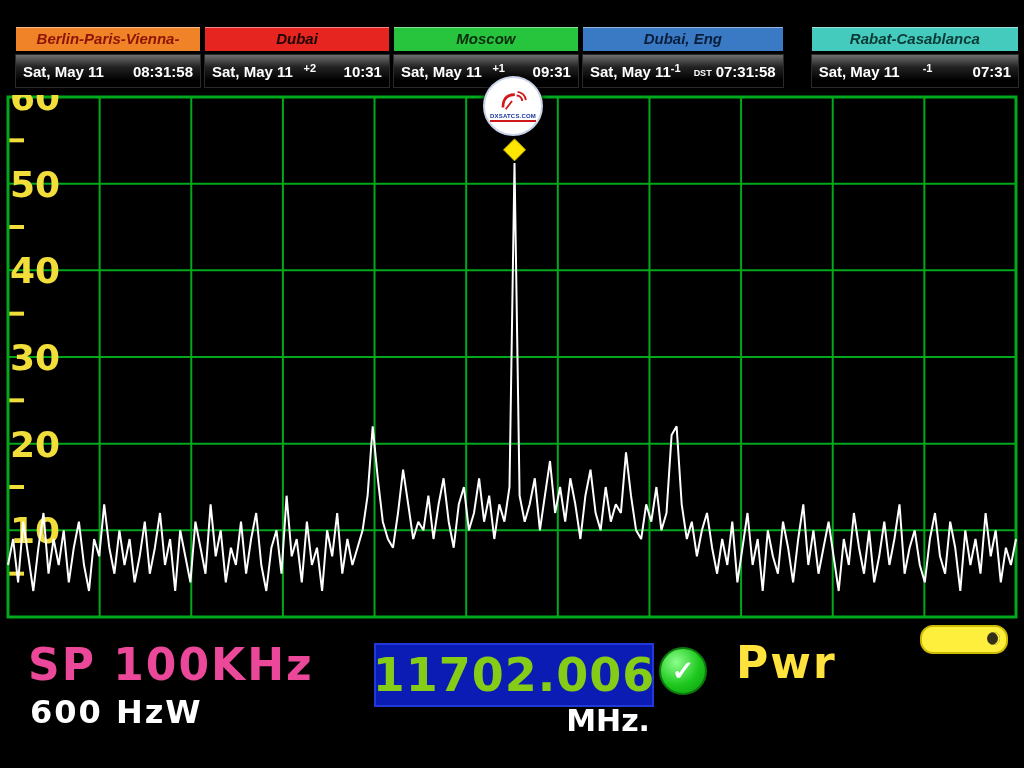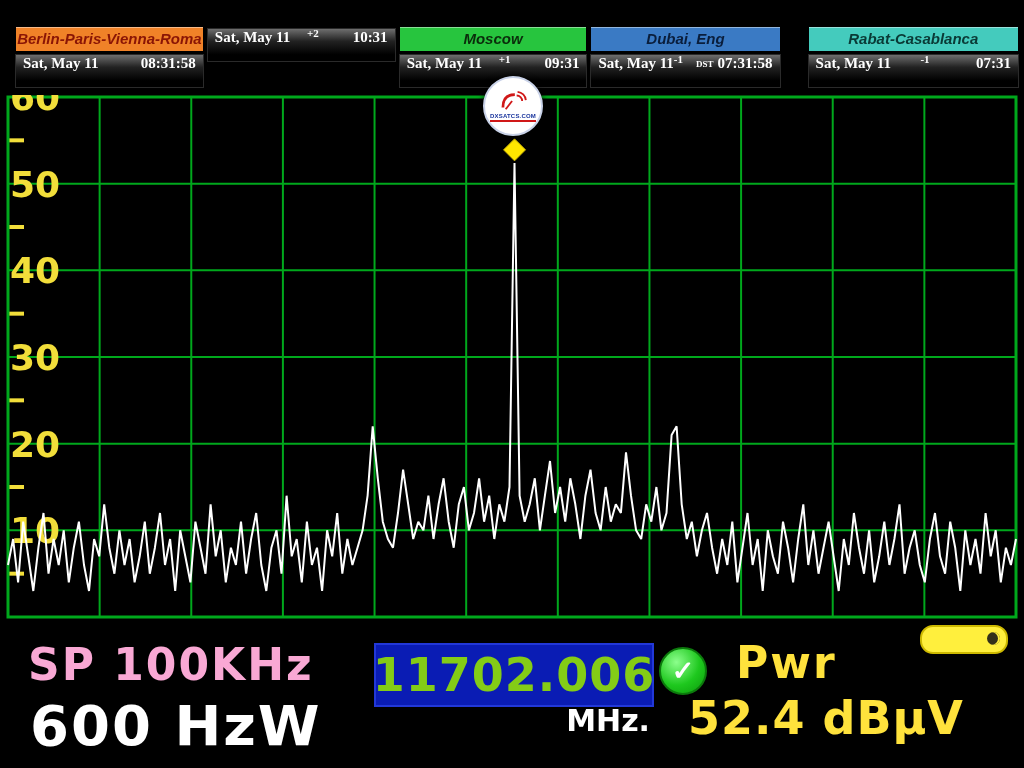--- a/index.html
+++ b/index.html
@@ -6,44 +6,44 @@
   #screen{position:relative;width:1024px;height:768px;background:#000;overflow:hidden;
           font-family:"Liberation Sans",sans-serif;}
 
   
   .clock-bar{position:absolute;top:26px;left:15px;right:5px;display:flex;gap:3px;}
   .zone{flex:1;display:flex;flex-direction:column;}
   .zone:last-child{flex:1.12;margin-left:24px;}
   .zone-header{height:24px;line-height:24px;text-align:center;
                font-style:italic;font-weight:bold;font-size:15px;
                border:1px solid #000;box-shadow:inset 0 1px 0 rgba(255,255,255,.45);}
-  .zone-time{margin-top:2px;height:32px;display:flex;padding:0 7px;
+  .zone-time{margin-top:2px;height:32px;display:flex;align-items:center;padding:0 7px;
              background:linear-gradient(#6e6e6e,#222 38%,#000 80%);
-             border:1px solid #2a2a2a;color:#fff;font-weight:bold;font-size:15px;white-space:nowrap;font-family:Liberation Serif, serif;}
+             border:1px solid #2a2a2a;color:#fff;font-weight:bold;font-size:15px;white-space:nowrap;}
   .zt-mid{flex:1;text-align:center;}
   .zt-offset{font-size:11px;position:relative;top:-5px;font-weight:bold;}
   .zt-dst{font-size:9px;position:relative;top:-1px;margin-left:13px;}
   .zt-time{margin-left:4px;}
 
   
   .logo{position:absolute;left:483px;top:76px;width:56px;height:56px;border-radius:50%;
         background:#fff;border:2px solid #c9d2e8;z-index:6;display:flex;flex-direction:column;
         align-items:center;justify-content:center;box-shadow:0 0 6px rgba(0,0,0,.8);}
   .logo-text{font-size:6px;font-weight:bold;color:#16329c;letter-spacing:.2px;
              border-bottom:2px solid #d01818;padding-bottom:1px;margin-top:1px;}
 
   
   .spectrum{position:absolute;top:95px;left:0;width:852px;height:528px;background:#000;}
   .spectrum svg{display:block;}
 
   
   .bottom{position:absolute;top:623px;left:0;width:1024px;height:145px;background:#000;}
-  .sp{position:absolute;left:28px;top:16px;color:#f9a8d4;font-weight:bold;font-size:44px;
+  .sp{position:absolute;left:28px;top:16px;color:#ec4899;font-weight:bold;font-size:44px;
       letter-spacing:2px;font-family:"DejaVu Sans",sans-serif;}
-  .bw{position:absolute;left:30px;top:70px;color:#fff;font-weight:bold;font-size:56px;
+  .bw{position:absolute;left:30px;top:70px;color:#fff;font-weight:bold;font-size:32px;
       letter-spacing:2px;font-family:"DejaVu Sans",sans-serif;}
   .freq-box{position:absolute;left:374px;top:8px;width:276px;height:60px;background:#0a1cb4;
             border:2px solid #2238d8;display:flex;align-items:center;justify-content:center;
             color:#84cc16;font-weight:bold;font-size:46px;font-family:"DejaVu Sans",sans-serif;
             letter-spacing:1px;cursor:pointer;margin-top:12px;}
   .freq-unit{position:absolute;left:374px;top:80px;width:276px;text-align:right;color:#fff;
              font-weight:bold;font-size:30px;font-family:"DejaVu Sans",sans-serif;}
   .check{position:absolute;left:659px;top:24px;width:44px;height:44px;border-radius:50%;
          background:radial-gradient(circle at 35% 30%,#8cff8c,#1ec81e 55%,#0a9a0a);
          border:2px solid #0c7a0c;display:flex;align-items:center;justify-content:center;
@@ -67,20 +67,21 @@
     <div class="zone">
       <div class="zone-header" style="background-color: rgb(240, 130, 40); color: rgb(138, 21, 5);">Berlin-Paris-Vienna-Roma</div>
       <div class="zone-time">
         <span>Sat, May 11</span>
         <span class="zt-mid"><span class="zt-offset"></span><span class="zt-dst"></span></span>
         <span class="zt-time">08:31:58</span>
       </div>
     </div>
 
     <div class="zone">
+      <div class="zone-header" style="background-color: rgb(230, 37, 32); color: rgb(28, 5, 5);">Dubai</div>
       <div class="zone-time">
         <span>Sat, May 11</span>
         <span class="zt-mid"><span class="zt-offset">+2</span><span class="zt-dst"></span></span>
         <span class="zt-time">10:31</span>
       </div>
     </div>
 
     <div class="zone">
       <div class="zone-header" style="background-color: rgb(39, 197, 62); color: rgb(11, 44, 11);">Moscow</div>
       <div class="zone-time">
@@ -161,19 +162,18 @@
 
   <div class="bottom">
     <div class="sp">SP 100KHz</div>
     <div class="bw">600 HzW</div>
     <div class="freq-box">11702.006</div>
     <div class="freq-unit">MHz.</div>
     <div class="check">
       <span>✓</span>
     </div>
     <div class="pwr-label">Pwr</div>
-    <div class="pwr-value">52.4 dBµV</div>
     <div class="pill">
       <span class="pill-dot"></span>
     </div>
   </div>
 
 </div>
 
 </body></html>

